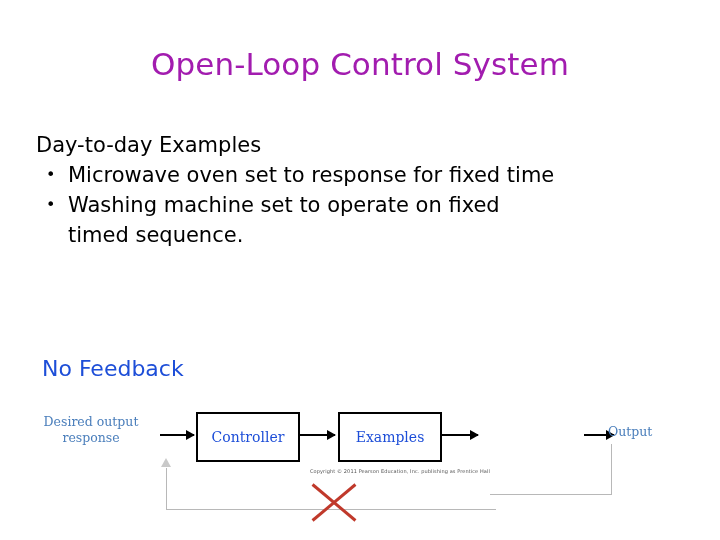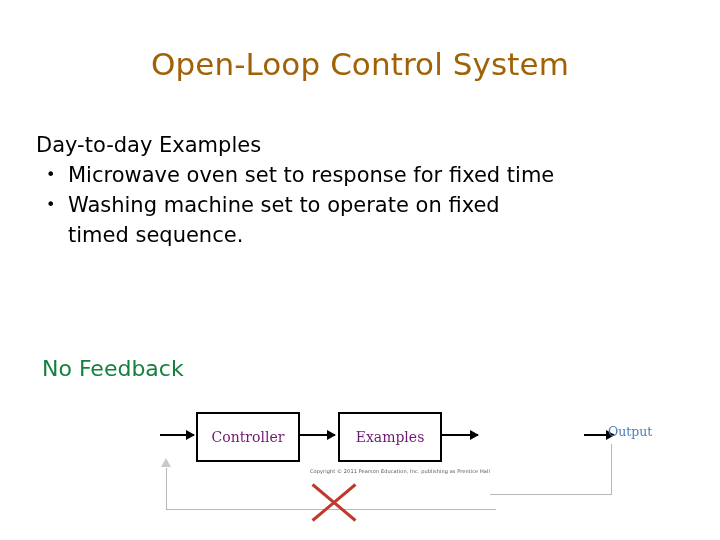--- a/index.html
+++ b/index.html
@@ -21,21 +21,21 @@
     height: 540px;
   }
   .slide-title {
     position: absolute;
     top: 46px;
     left: 0;
     width: 720px;
     text-align: center;
     font-size: 31px;
     font-weight: 400;
-    color: #a16207;
+    color: #a21caf;
     letter-spacing: 0.1px;
   }
   .body-block {
     position: absolute;
     top: 130px;
     left: 36px;
     width: 650px;
   }
   .body-line {
     font-size: 21px;
@@ -59,21 +59,21 @@
     line-height: 30px;
   }
   .bullet-text {
     flex: 1 1 auto;
   }
   .no-feedback {
     position: absolute;
     top: 355px;
     left: 42px;
     font-size: 22px;
-    color: #15803d;
+    color: #1d4ed8;
     line-height: 28px;
   }
 
   
   .diagram {
     position: absolute;
     left: 0px;
     top: 398px;
     width: 720px;
     height: 142px;
@@ -96,21 +96,21 @@
     top: 26px;
     width: 90px;
     text-align: left;
   }
   .box {
     position: absolute;
     border: 2px solid #000000;
     background: #ffffff;
     font-family: "DejaVu Serif", serif;
     font-size: 14px;
-    color: #701a75;
+    color: #1d4ed8;
     display: flex;
     align-items: center;
     justify-content: center;
     height: 46px;
   }
   .box-controller { left: 196px; top: 14px; width: 100px; }
   .box-actuator   { left: 338px; top: 14px; width: 100px; }
   .box-process    { left: 482px; top: 14px; width: 98px; }
 
   .arrow {
@@ -207,20 +207,24 @@
     <div class="bullet-line">
       <span class="bullet-dot"></span>
       <span class="bullet-text">timed sequence.</span>
     </div>
   </div>
 
   <div class="no-feedback">No Feedback</div>
 
   <div class="diagram">
 
+    <div class="diag-label desired-label">
+      <div>Desired output</div>
+      <div>response</div>
+    </div>
 
     <div class="fb-line fb-h-right"></div>
     <div class="fb-line fb-v-right"></div>
     <div class="fb-line fb-h-bottom"></div>
     <div class="fb-line fb-v-left"></div>
     <div class="fb-arrow-up"></div>
 
     <div class="arrow arrow-1"></div>
     <div class="box box-controller">Controller</div>
     <div class="arrow arrow-2"></div>

